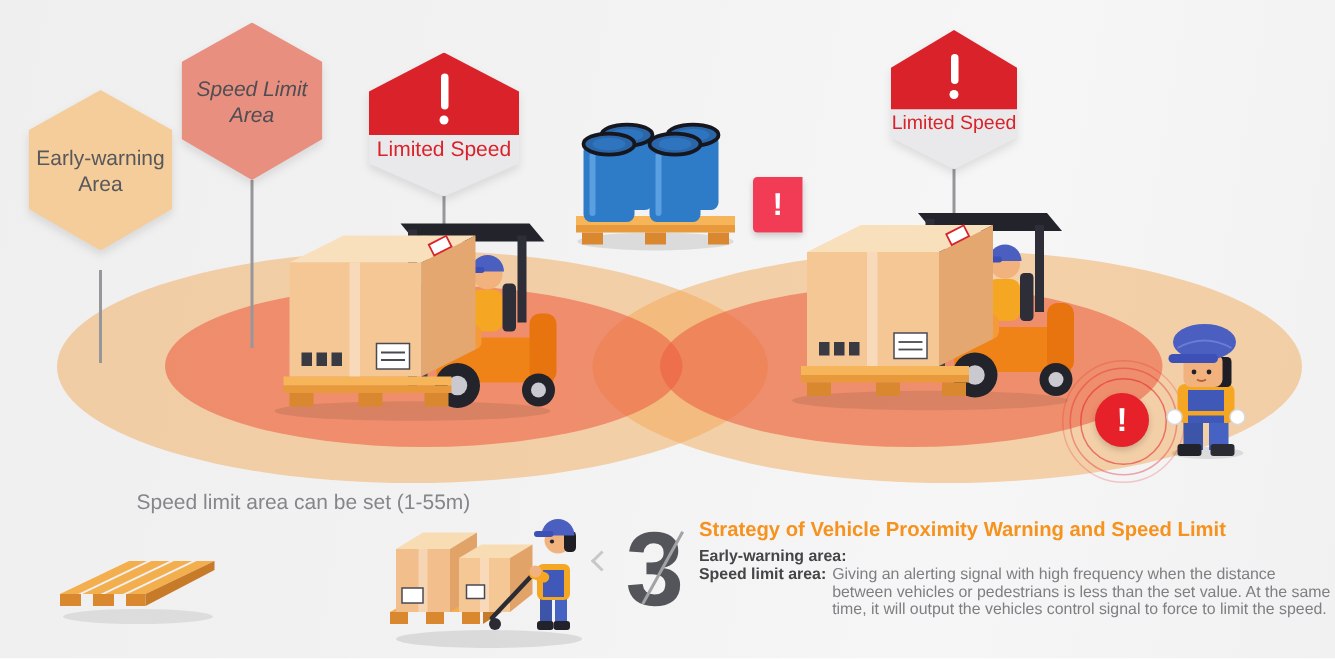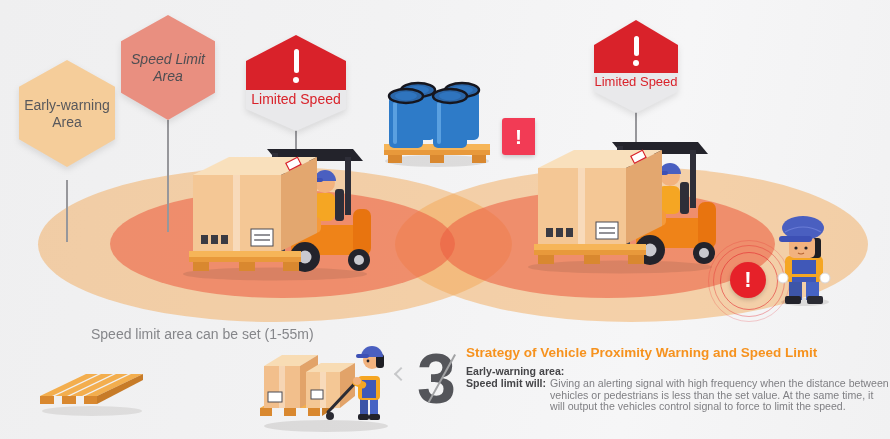--- a/index.html
+++ b/index.html
@@ -296,18 +296,18 @@
 
   <div class="chevron"></div>
   <div class="step-number">3</div>
   <div class="slash"></div>
   <div class="strategy-title">Strategy of Vehicle Proximity Warning and Speed Limit</div>
   <div class="strategy-items">
     <div class="item">
       <span class="label">Early-warning area:</span>
     </div>
     <div class="item">
-      <span class="label">Speed limit will:</span>
+      <span class="label">Speed limit area:</span>
       <span class="text">Giving an alerting signal with high frequency when the distance between vehicles or pedestrians is less than the set value. At the same time, it will output the vehicles control signal to force to limit the speed.</span>
     </div>
   </div>
 
 </div>
 
 </body></html>

